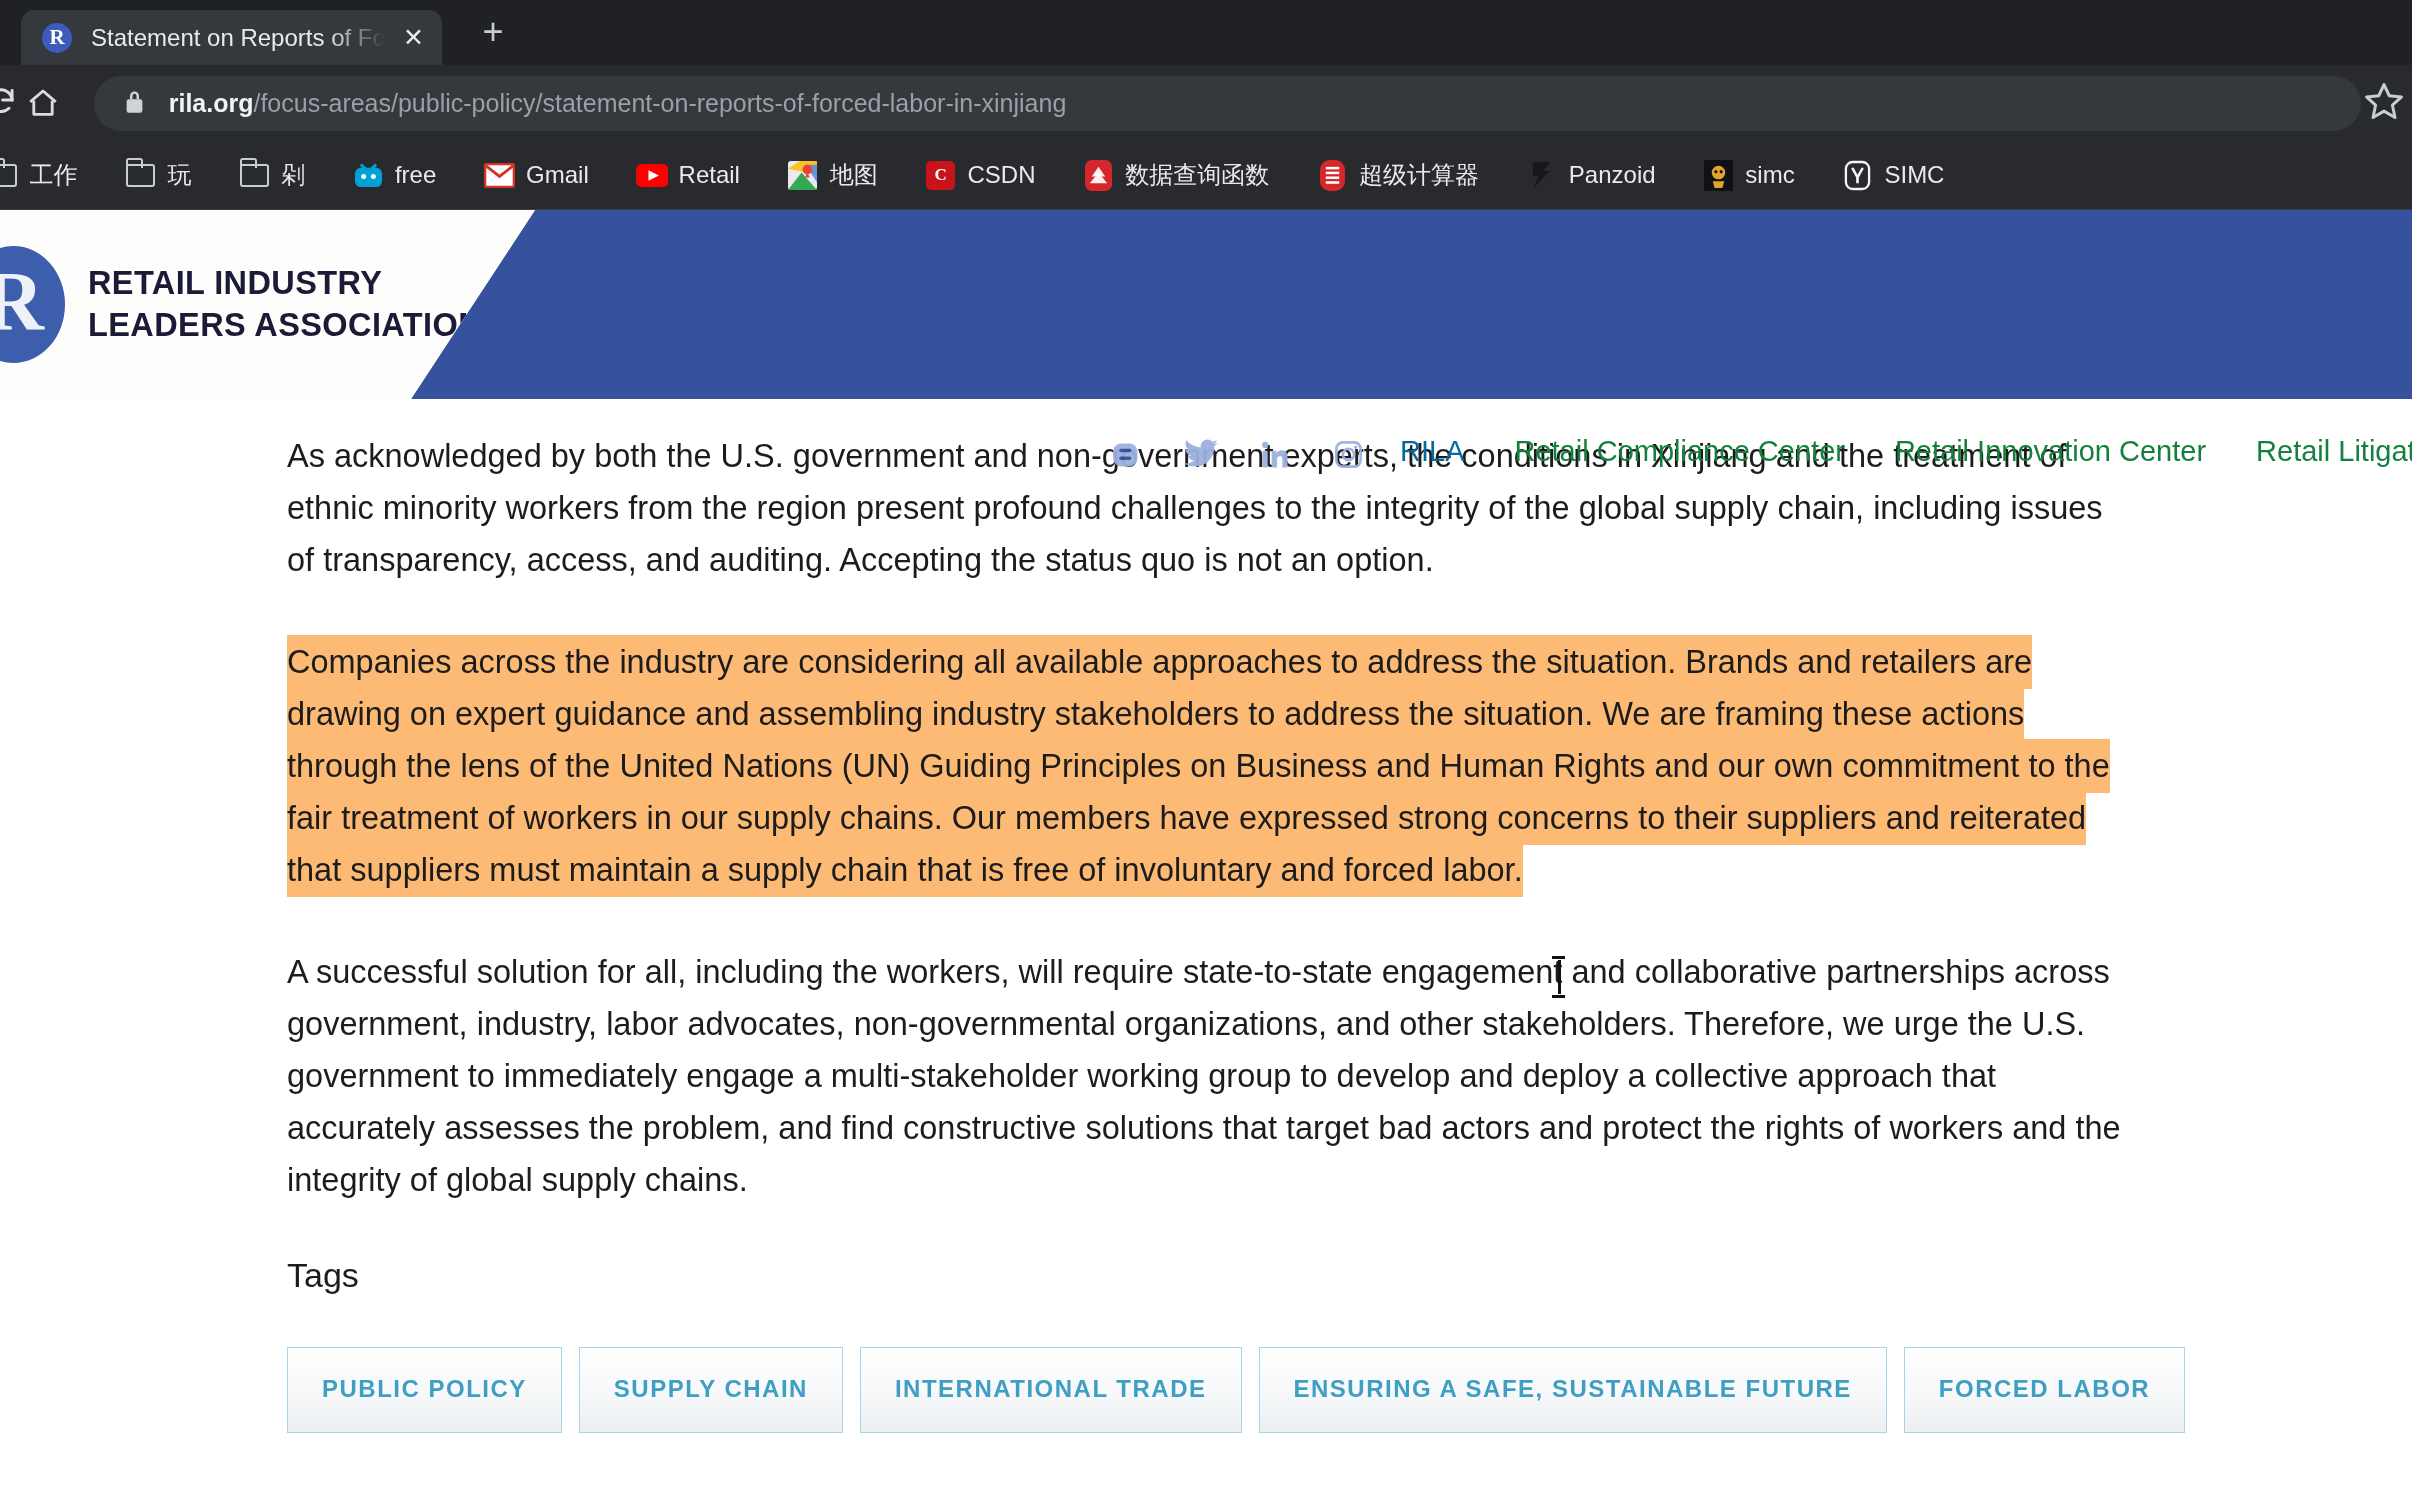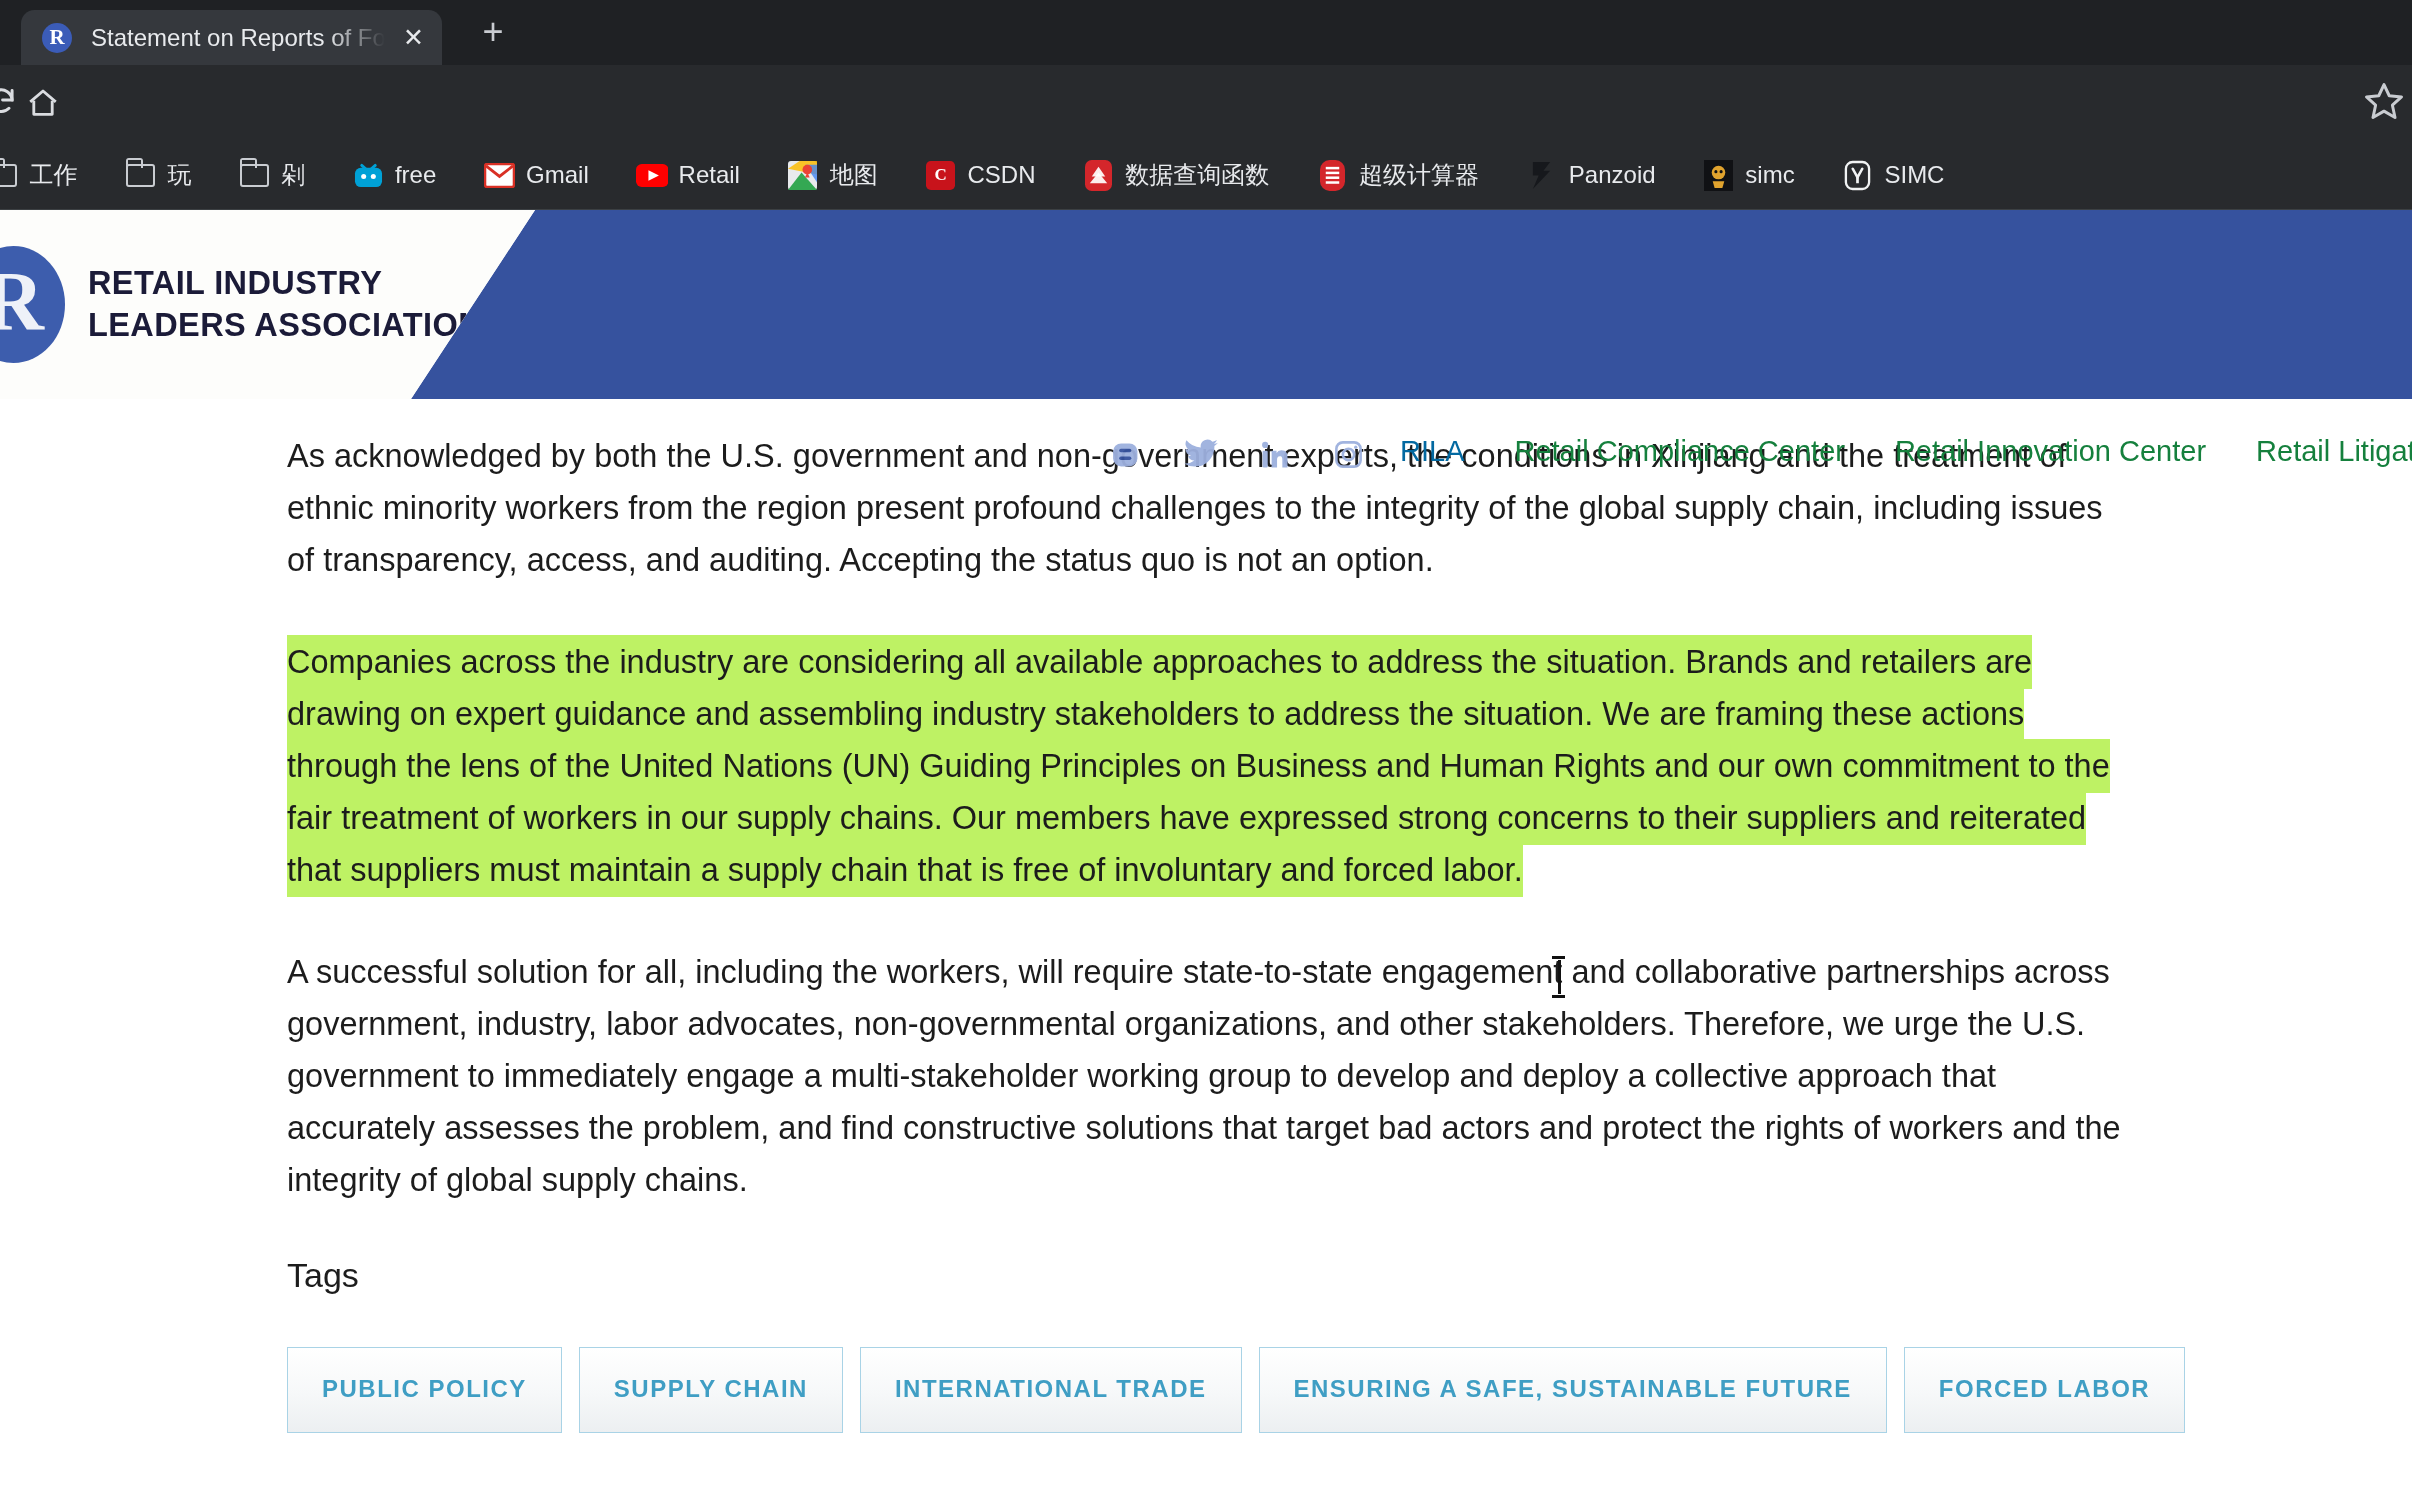--- a/index.html
+++ b/index.html
@@ -163,21 +163,21 @@
     position: absolute; top: 189px; left: 0; width: 2413px;
     padding: 0 0 0 287px;
   }
   .para {
     font-family: "Liberation Sans", sans-serif;
     font-size: 32.5px; line-height: 52px; color: #1c1c1c;
     width: 1835px; margin-bottom: 50px;
   }
   .para:first-child { margin-top: 31px; }
   .sel-block {
-    display: inline; background: #bef264;
+    display: inline; background: #fdba74;
     box-decoration-break: clone; -webkit-box-decoration-break: clone;
     padding: 8.6px 0;
     margin-top: 24px;
   }
   .tags-title {
     font-size: 34px; color: #1c1c1c; margin-top: 0; margin-bottom: 52px;
   }
   .tags-row { display: flex; gap: 17px; align-items: flex-start; }
   .tag-btn {
     border: 1px solid #a9d3e6;
@@ -219,20 +219,31 @@
       <svg width="32.5" height="32.5" viewBox="0 0 24 24" fill="none" stroke="#dadce0" stroke-width="2.2" stroke-linecap="round">
           <path d="M20 11a8 8 0 1 0-2.3 6.2"></path>
           <polyline points="20 4 20 11 13 11"></polyline>
         </svg>
     </div>
     <div class="tb-icon home">
       <svg width="34" height="34" viewBox="0 0 24 24" fill="none" stroke="#dadce0" stroke-width="2" stroke-linejoin="round">
           <path d="M3 11.2 12 3.5l9 7.7"></path>
           <path d="M5.5 10.4V20h13v-9.6"></path>
         </svg>
+    </div>
+    <div class="omnibox">
+      <span class="lock">
+        <svg width="23" height="27" viewBox="0 0 20 24" fill="#cfd2d6">
+          <rect x="3" y="10" width="14" height="12" rx="2"></rect>
+          <path d="M6 10V7a4 4 0 0 1 8 0v3h-2.2V7a1.8 1.8 0 0 0-3.6 0v3z"></path>
+        </svg>
+      </span>
+      <span class="url">
+        <span class="host">rila.org</span><span class="path">/focus-areas/public-policy/statement-on-reports-of-forced-labor-in-xinjiang</span>
+      </span>
     </div>
     <div class="star">
       <svg width="42" height="42" viewBox="0 0 24 24" fill="none" stroke="#c9ccd1" stroke-width="1.7" stroke-linejoin="round">
           <polygon points="12 2.6 15 9 22 9.7 16.8 14.4 18.3 21.4 12 17.8 5.7 21.4 7.2 14.4 2 9.7 9 9"></polygon>
         </svg>
     </div>
   </div>
 
   <div class="bookmarks">
 

